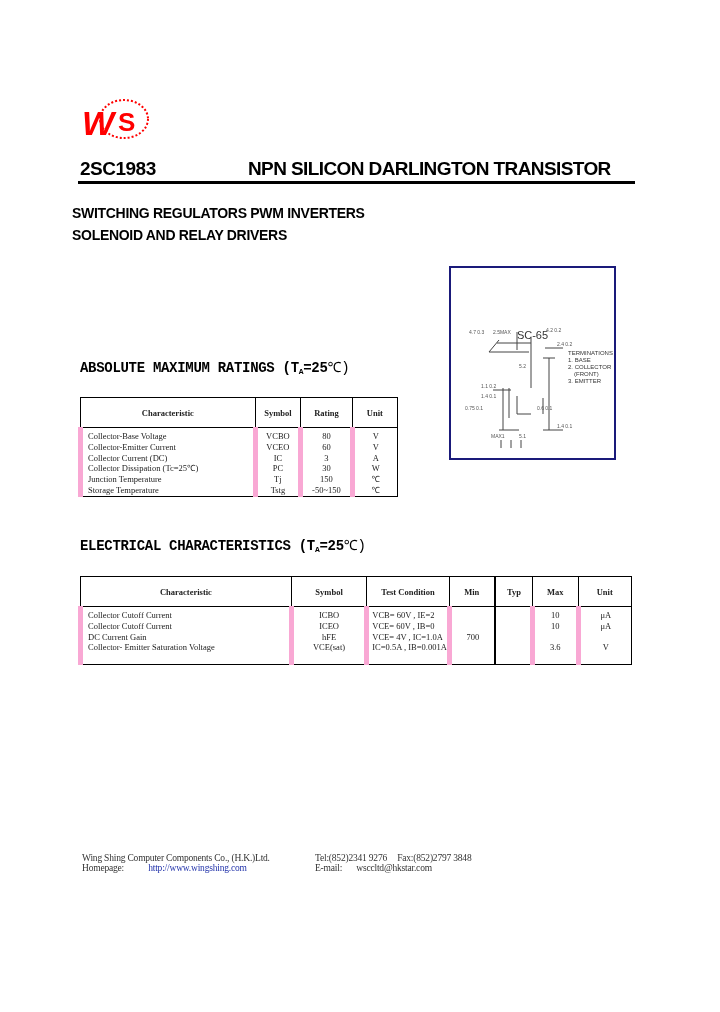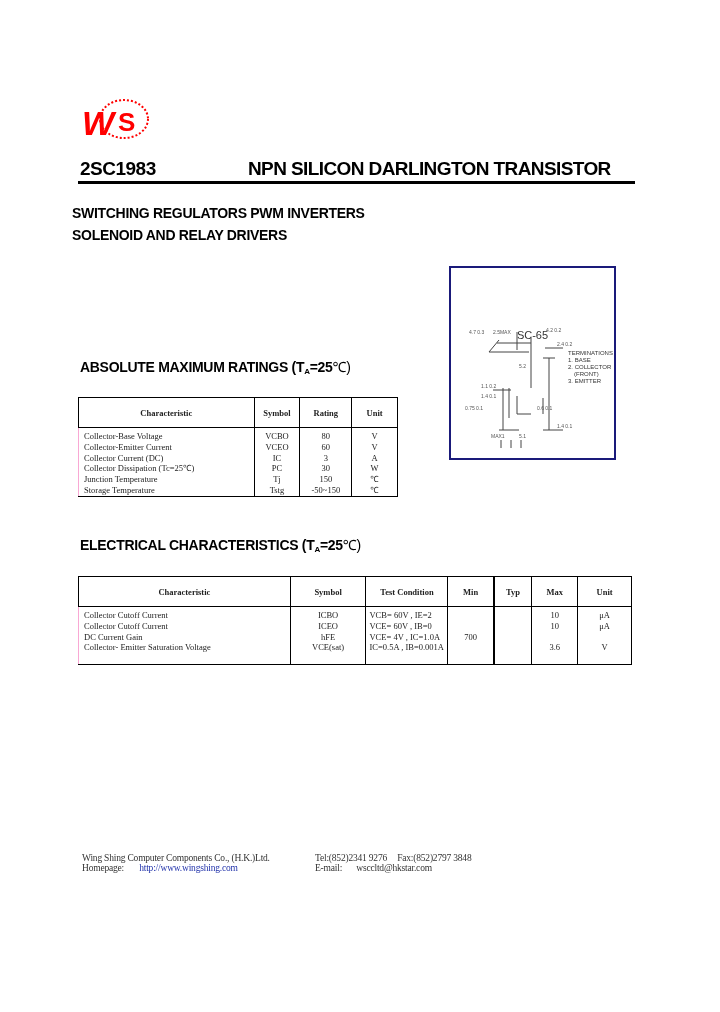--- a/index.html
+++ b/index.html
@@ -73,21 +73,21 @@
       left: 117px; top: 82px;
       font-family: "Liberation Sans", sans-serif;
       font-size: 6px;
       line-height: 7px;
       color: #333;
       white-space: nowrap;
     }
 
     .section-heading {
       left: 80px;
-      font-family: Liberation Sans, sans-serif;
+      font-family: Liberation Mono, monospace;
       font-weight: bold;
       font-size: 14px;
       letter-spacing: -0.3px;
       white-space: nowrap;
     }
     .section-heading sub {
       font-size: 8px;
       vertical-align: -2px;
     }
     .section-heading .paren-normal {
@@ -104,21 +104,21 @@
     }
     table.spec th {
       font-weight: bold;
       font-size: 8.5px;
       border: 1px solid #000;
       text-align: center;
       padding: 0;
       margin-left: 37px;
     }
     table.spec td {
-      border-left: 1px solid #f9a8d4;
+      border-left: 5px solid #f9a8d4;
       border-right: 1px solid #000;
       padding: 0 0 0 5px;
       line-height: 10.8px;
       height: 10.8px;
       white-space: nowrap;
     }
     table.spec td.c { text-align: center; padding: 0; }
     table.spec tr.last td { border-bottom: 1px solid #000; }
     table.spec tr.first td { padding-top: 3px; }
 
@@ -336,21 +336,21 @@
       <td class="thick-l"></td>
       <td></td>
       <td></td>
     </tr>
   </tbody>
 </table>
 
 <div class="abs footer-line" style="left:82px; top:853px;">Wing Shing Computer Components Co., (H.K.)Ltd.</div>
 <div class="abs footer-line" style="left:82px; top:863px;">
   <span>Homepage:</span>
-  <span class="footer-link" style="margin-left:13px;text-align:right;">http://www.wingshing.com</span>
+  <span class="footer-link" style="margin-left:22px;text-align:right;">http://www.wingshing.com</span>
 </div>
 <div class="abs footer-line" style="left:315px; top:853px;">
   <span>Tel:(852)2341 9276</span>
   <span style="margin-left:8px;">Fax:(852)2797 3848</span>
 </div>
 <div class="abs footer-line" style="left:315px; top:863px;">
   <span>E-mail:</span>
   <span style="margin-left:12px;">wsccltd@hkstar.com</span>
 </div>
 

